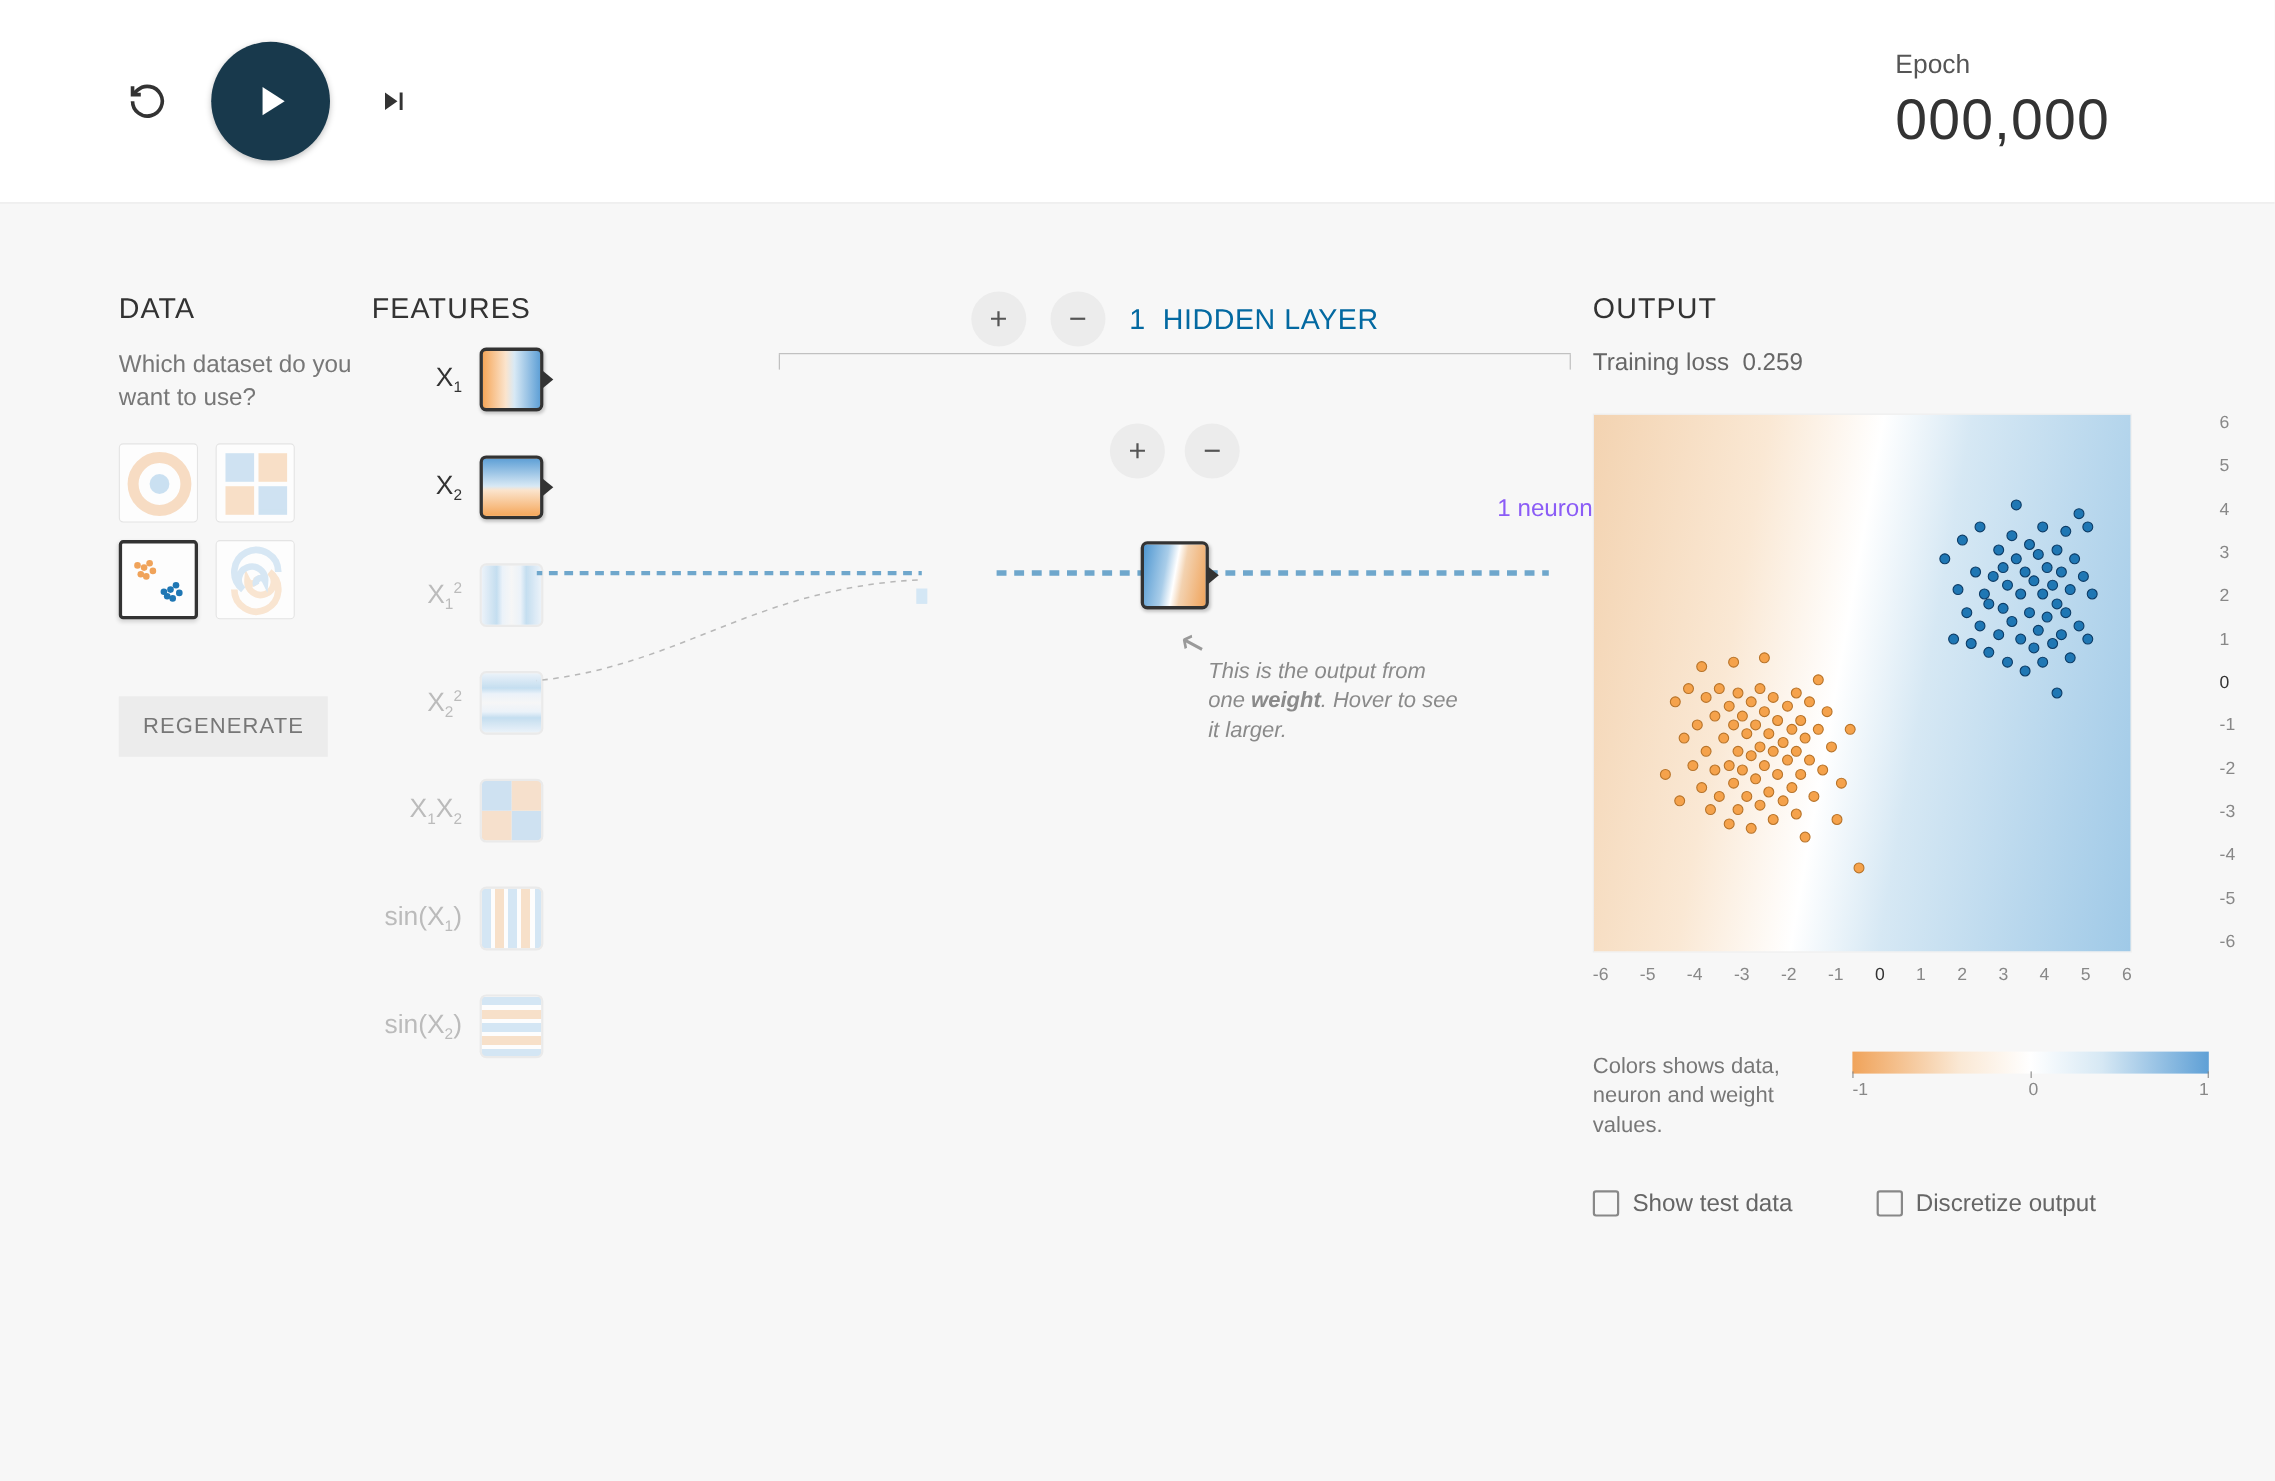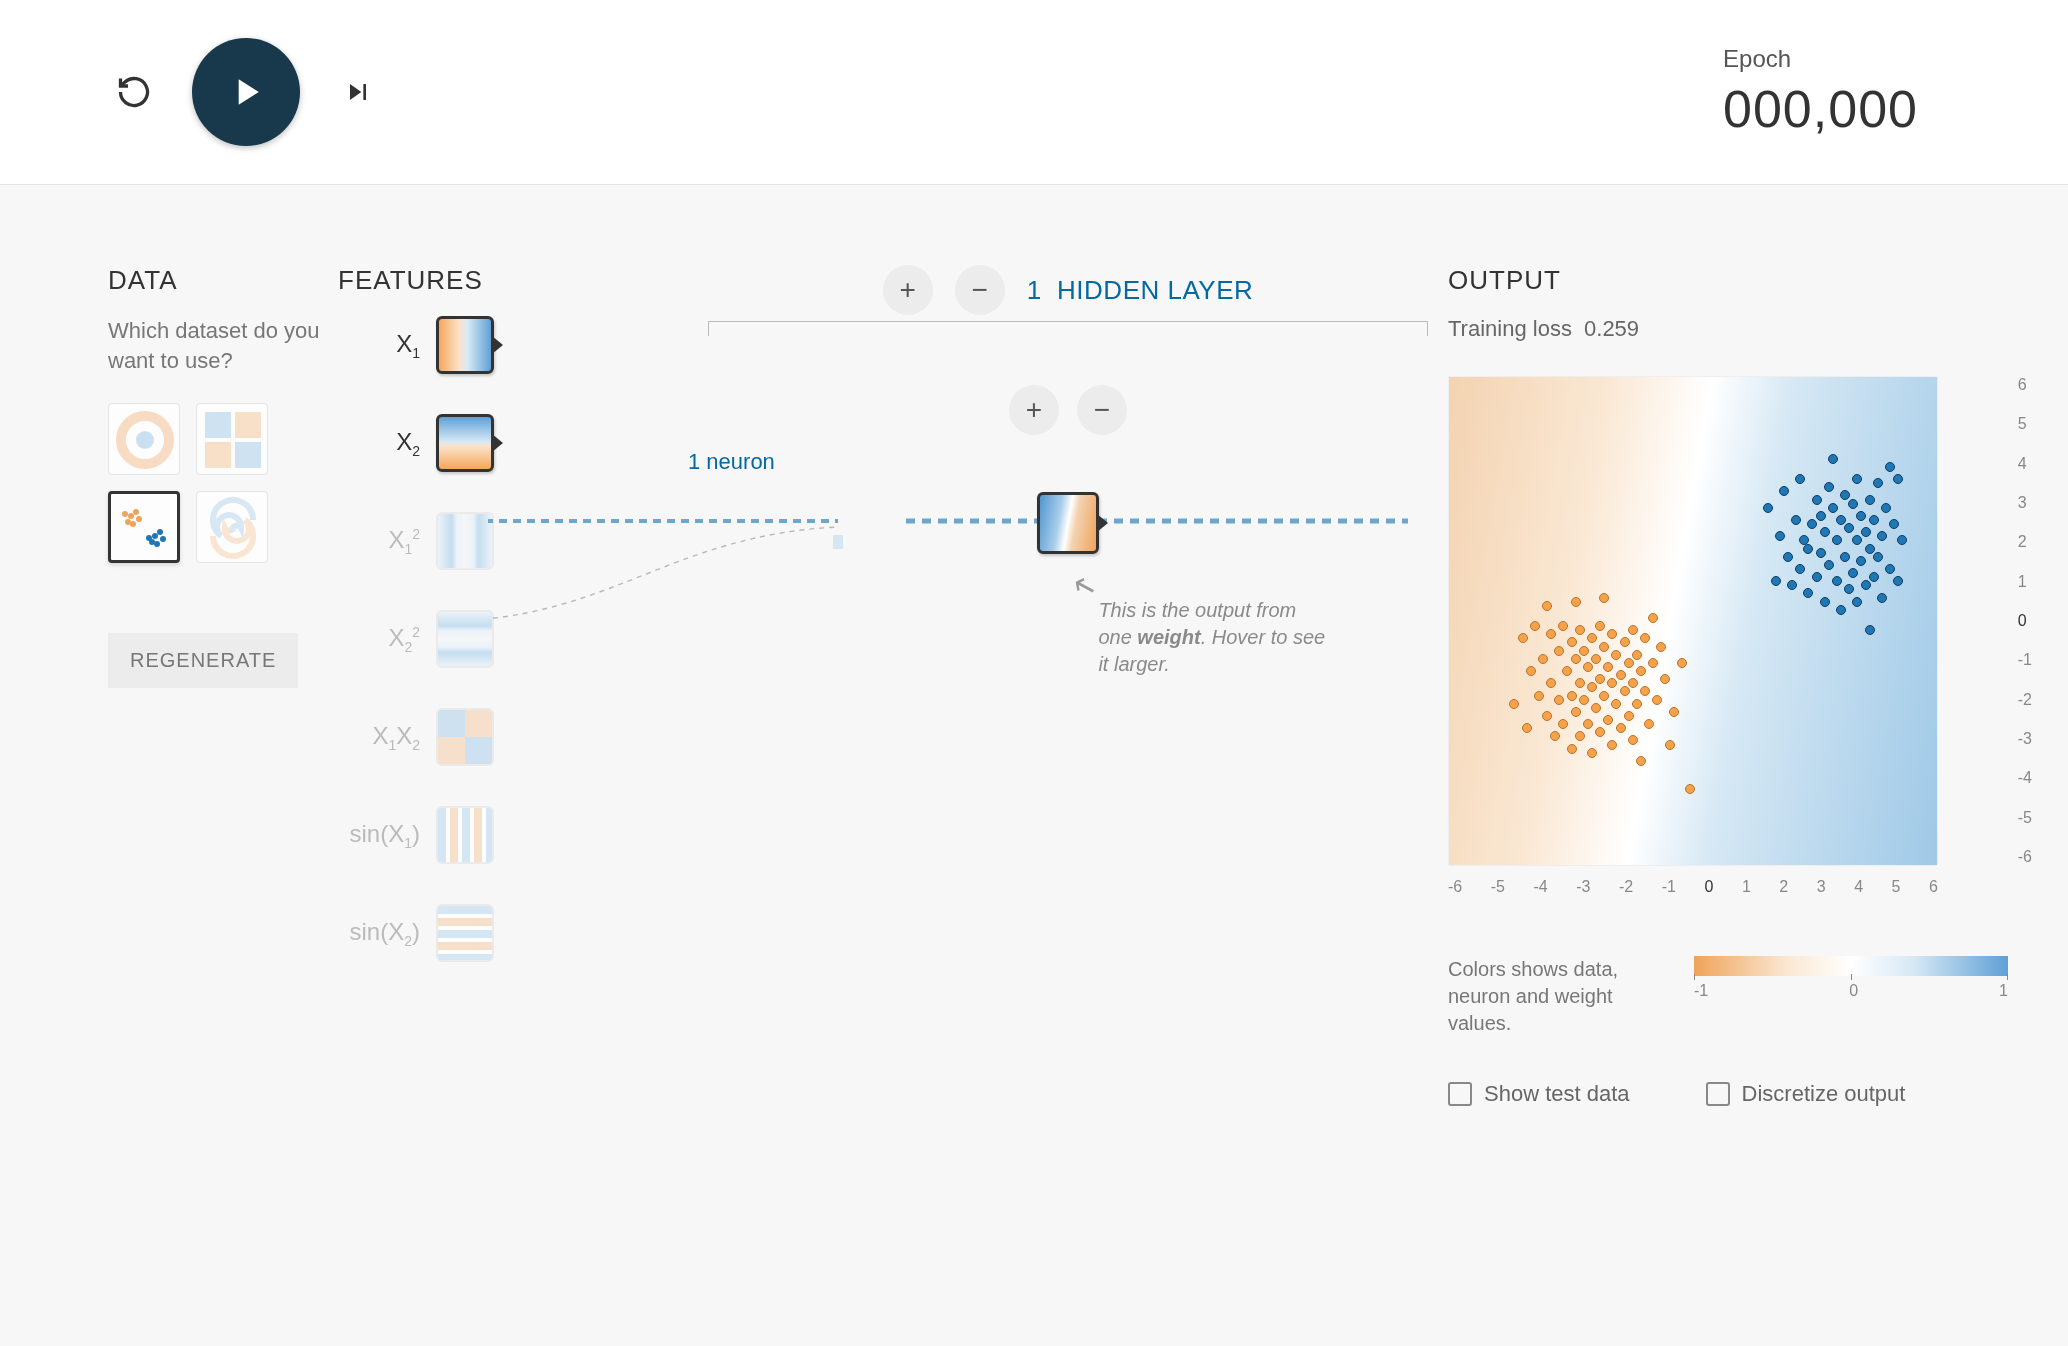--- a/index.html
+++ b/index.html
@@ -101,21 +101,21 @@
   .layer-count { font-size:26px; color:#0369a1; letter-spacing:.5px;}
   .layer-bracket {
     border-top:1px solid #bbb; height:14px; position:relative; margin: 6px 20px 0 20px;
   }
   .layer-bracket::before, .layer-bracket::after {
     content:""; position:absolute; top:0; width:1px; height:14px; background:#bbb;
   }
   .layer-bracket::before { left:0; } .layer-bracket::after { right:0; }
   
   .layer-neuron-ctrl { display:flex; gap:18px; justify-content:center; margin-top:50px;}
-  .neuron-count { text-align:left; font-size:22px; color:#0369a1; margin-top:14px;}
+  .neuron-count { text-align:right; font-size:22px; color:#8b5cf6; margin-top:14px;}
   
   .neuron-stage { position:relative; height:600px; margin-top:12px;}
   .neuron-node {
     position:absolute; left:50%; top:5px; transform:translateX(-50%);
     width:62px; height:62px;
   }
   .callout {
     position:absolute; left:54%; top:110px; width:230px;
     font-size:20px; font-style:italic; color:#8a8a8a; line-height:1.35;
   }
@@ -135,21 +135,21 @@
     border:1px solid #eee;
   }
   .axis-y { position:absolute; right:-44px; top:0; height:490px; display:flex; flex-direction:column; justify-content:space-between; font-size:16px; color:#888; text-align:left;}
   .axis-x { position:absolute; left:0; bottom:-30px; width:490px; display:flex; justify-content:space-between; font-size:16px; color:#888;}
   .axis-center-tick-y { position:absolute; right:-10px; top:50%; width:10px; height:1px; background:#333;}
   .axis-center-tick-x { position:absolute; bottom:-10px; left:50%; width:1px; height:10px; background:#333;}
   .pt { position:absolute; width:10px; height:10px; border-radius:50%; }
   .pt.blue { background:#1f77b4; border:1px solid #0d3c66;}
   .pt.orange { background:#f5a24b; border:1px solid #b8742a;}
   
-  .legend-row { display:flex; align-items:flex-start; gap:36px; margin-top:90px;}
+  .legend-row { display:flex; align-items:flex-start; gap:26px; margin-top:90px;}
   .legend-text { font-size:20px; color:#777; width:210px; line-height:1.35;}
   .colorbar { flex:1; }
   .colorbar .bar { height:20px; background:linear-gradient(90deg,#f0a35a 0%, #fae8d4 30%, #ffffff 50%, #d6e8f4 70%, #5fa0d6 100%); position:relative;}
   .colorbar .ticks { display:flex; justify-content:space-between; font-size:16px; color:#888; margin-top:6px;}
   .colorbar .tickline { position:absolute; bottom:-4px; width:1px; height:6px; background:#888;}
   
   .check-row { display:flex; gap:76px; margin-top:44px;}
   .check { display:flex; align-items:center; gap:12px; font-size:22px; color:#666; cursor:pointer;}
   .checkbox { width:24px; height:24px; border:2px solid #888; border-radius:3px;}
 </style>

